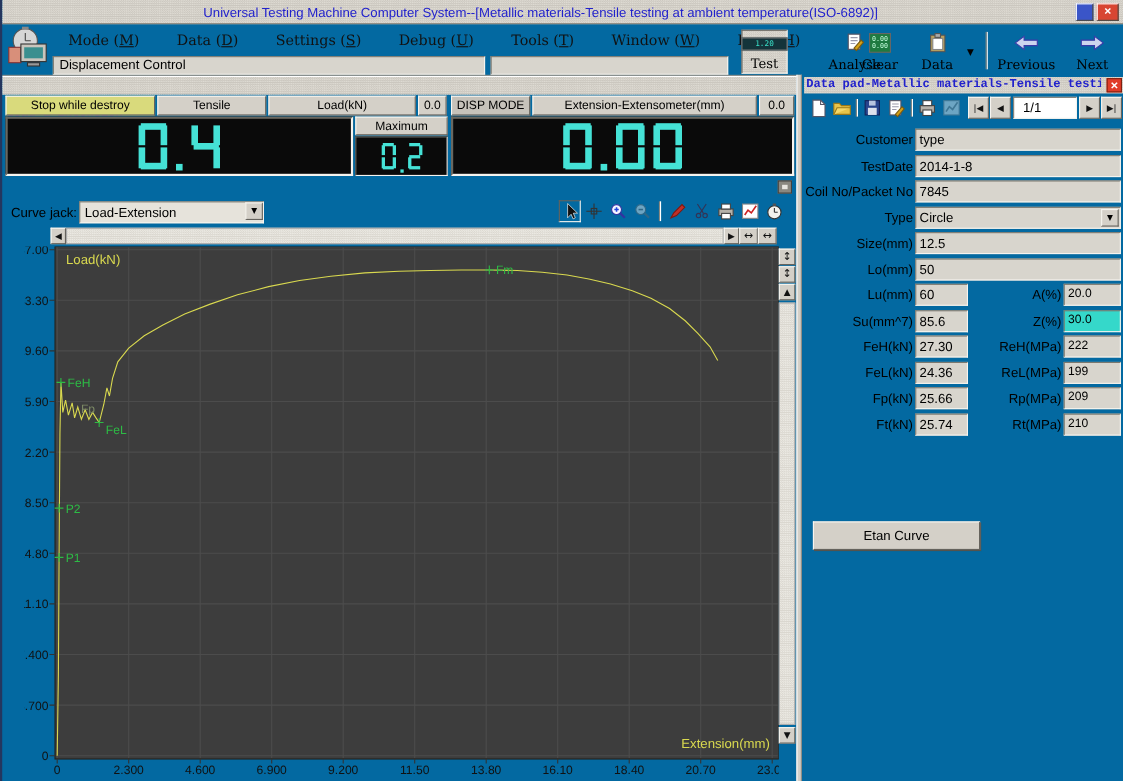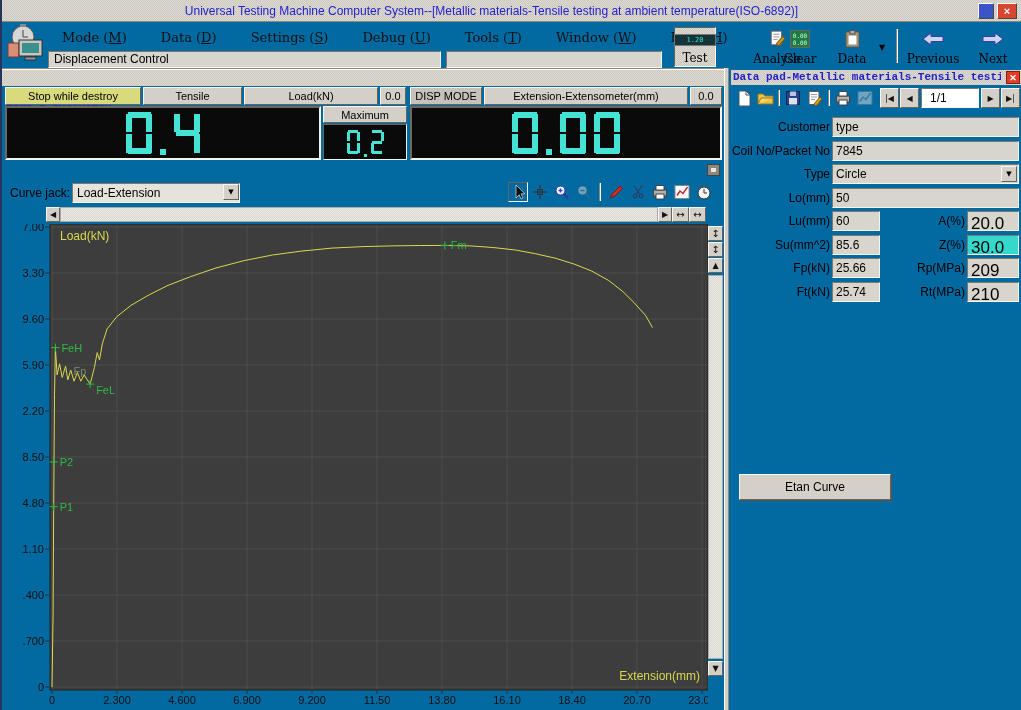--- a/index.html
+++ b/index.html
@@ -55,21 +55,21 @@
 .dpicon{position:absolute;top:20px;width:20px;height:20px;display:flex;align-items:center;justify-content:center;}
 .dpsep{position:absolute;top:22px;width:2px;height:16px;border-left:1px solid #8a8880;border-right:1px solid #fff;}
 .navbtn{position:absolute;top:20px;width:19px;height:20px;font-size:8px;}
 #page-field{position:absolute;left:192px;top:20px;width:58px;height:20px;background:#fff;border:1px solid;border-color:#7a786f #f6f4ef #f6f4ef #7a786f;font-size:12px;padding:2px 0 0 8px;}
 #form-rows{position:absolute;left:0;top:48px;width:292px;}
 .form-row{position:relative;height:23.5px;}
 .fl{position:absolute;left:0;top:4px;width:101px;text-align:right;font-size:12px;white-space:nowrap;}
 .fi{position:absolute;left:103px;top:1px;width:187px;height:20px;font-size:12px;padding:2px 3px;}
 .fi1{position:absolute;left:103px;top:1px;width:48px;height:20px;font-size:12px;padding:2px 3px;}
 .fl2{position:absolute;left:106px;top:4px;width:130px;text-align:right;font-size:12px;white-space:nowrap;}
-.fi2{position:absolute;left:238px;top:1px;width:52px;height:20px;font-size:17px;padding:2px 3px;}
+.fi2{position:absolute;left:238px;top:1px;width:52px;height:20px;font-size:11px;padding:2px 3px;}
 .hl{background:#35d8ca !important;}
 .selarrow{position:absolute;right:1px;top:1px;width:16px;height:16px;background:#d4d0c8;border:1px solid;border-color:#f7f5f0 #65635d #65635d #f7f5f0;font-size:7px;line-height:15px;text-align:center;}
 #etan-btn{position:absolute;left:10px;top:406px;width:152px;height:26px;font-size:12px;text-align:center;line-height:24px;background:#d4d0c8;border:1px solid;border-color:#f7f5f0 #65635d #65635d #f7f5f0;box-shadow:1px 1px 0 #55534d;}
 .corner-icon{position:absolute;width:13px;height:12px;background:#8a8880;border:1px solid #44423e;}
 .corner-icon:after{content:'';position:absolute;left:3px;top:3px;right:3px;bottom:3px;background:#e8e6e0;}
 .seg{justify-content:center;}
 </style>
 </head>
 <body>
 
@@ -461,42 +461,62 @@
     <span id="page-field">1/1</span>
     <span class="navbtn scrollbtn glyph" style="left:252px;">▶</span>
     <span class="navbtn scrollbtn glyph" style="left:272px;">▶|</span>
 
     <div id="form-rows">
         <div class="form-row">
           <span class="fl">Customer</span>
           <div class="fi sunken"><span>type</span></div>
         </div>
         <div class="form-row">
+          <span class="fl">TestDate</span>
+          <div class="fi sunken"><span>2014-1-8</span></div>
+        </div>
+        <div class="form-row">
           <span class="fl">Coil No/Packet No</span>
           <div class="fi sunken"><span>7845</span></div>
         </div>
         <div class="form-row">
           <span class="fl">Type</span>
           <div class="fi sunken"><span>Circle</span><span class="selarrow glyph">▼</span></div>
+        </div>
+        <div class="form-row">
+          <span class="fl">Size(mm)</span>
+          <div class="fi sunken"><span>12.5</span></div>
         </div>
         <div class="form-row">
           <span class="fl">Lo(mm)</span>
           <div class="fi sunken"><span>50</span></div>
         </div>
         <div class="form-row">
           <span class="fl">Lu(mm)</span>
           <div class="fi1 sunken">60</div>
           <span class="fl2">A(%)</span>
           <div class="fi2 sunken">20.0</div>
         </div>
         <div class="form-row">
-          <span class="fl">Su(mm^2)</span>
+          <span class="fl">Su(mm^7)</span>
           <div class="fi1 sunken">85.6</div>
           <span class="fl2">Z(%)</span>
           <div class="fi2 sunken hl">30.0</div>
+        </div>
+        <div class="form-row">
+          <span class="fl">FeH(kN)</span>
+          <div class="fi1 sunken">27.30</div>
+          <span class="fl2">ReH(MPa)</span>
+          <div class="fi2 sunken">222</div>
+        </div>
+        <div class="form-row">
+          <span class="fl">FeL(kN)</span>
+          <div class="fi1 sunken">24.36</div>
+          <span class="fl2">ReL(MPa)</span>
+          <div class="fi2 sunken">199</div>
         </div>
         <div class="form-row">
           <span class="fl">Fp(kN)</span>
           <div class="fi1 sunken">25.66</div>
           <span class="fl2">Rp(MPa)</span>
           <div class="fi2 sunken">209</div>
         </div>
         <div class="form-row">
           <span class="fl">Ft(kN)</span>
           <div class="fi1 sunken">25.74</div>

